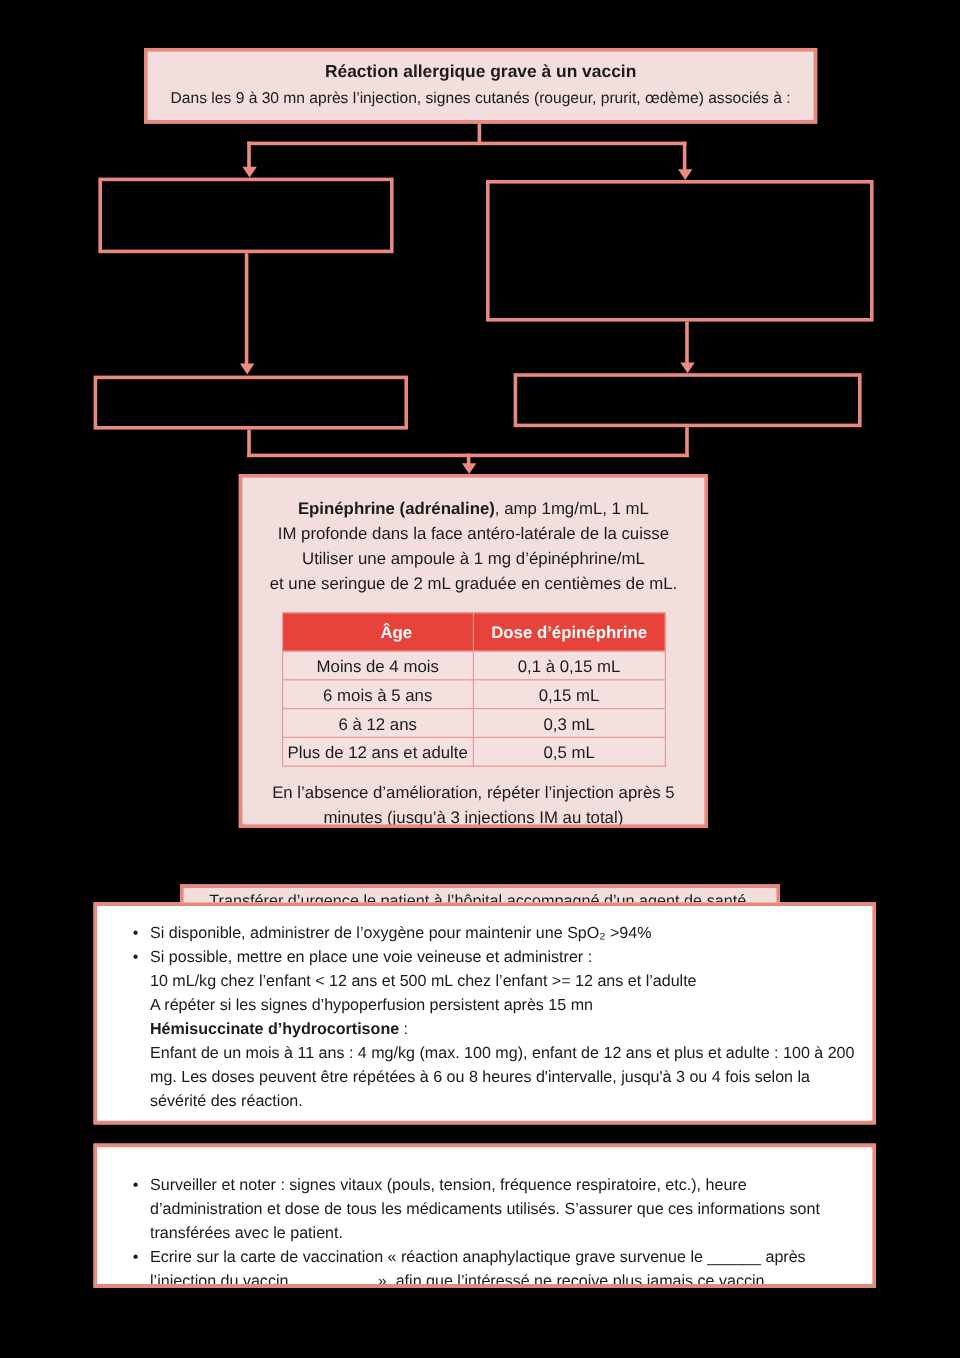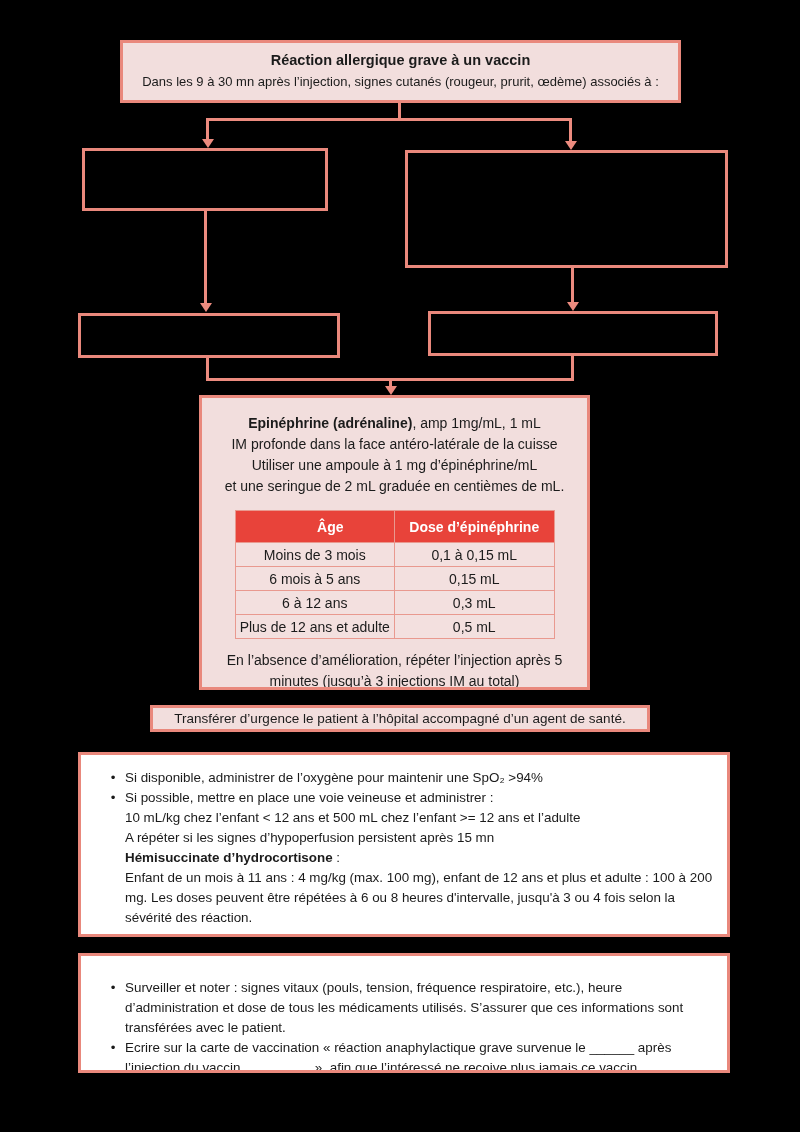--- a/index.html
+++ b/index.html
@@ -92,21 +92,21 @@
     <div class="epi-line">Utiliser une ampoule à 1 mg d’épinéphrine/mL</div>
     <div class="epi-line">et une seringue de 2 mL graduée en centièmes de mL.</div>
 
     <table id="dose-table">
       <tbody>
           <tr>
         <th style="width:50%;padding-left:32px;">Âge</th>
         <th>Dose d’épinéphrine</th>
       </tr>
       <tr>
-        <td>Moins de 3 mois</td>
+        <td>Moins de 4 mois</td>
         <td>0,1 à 0,15 mL</td>
       </tr>
       <tr>
         <td>6 mois à 5 ans</td>
         <td>0,15 mL</td>
       </tr>
       <tr>
         <td>6 à 12 ans</td>
         <td>0,3 mL</td>
       </tr>
@@ -116,21 +116,21 @@
       </tr>
     </tbody>
       </table>
 
     <div class="epi-footer">
       <div>En l’absence d’amélioration, répéter l’injection après 5</div>
       <div>minutes (jusqu’à 3 injections IM au total)</div>
     </div>
   </div>
 
-  <div id="transfer-box" class="box pink" style="left:150px; top:705px; width:500px; height:27px;">
+  <div id="transfer-box" class="box pink" style="left:150px; top:737px; width:500px; height:27px;">
     <span>Transférer d’urgence le patient à l’hôpital accompagné d’un agent de santé.</span>
   </div>
 
   <div class="box whitebg bullet-box" style="left:78px; top:752px; width:652px; height:185px; padding:13px 0 0 20px;">
     <div class="bb-row">
       <span class="bb-bullet">•</span>
       <span class="bb-text">Si disponible, administrer de l’oxygène pour maintenir une SpO₂ &gt;94%</span>
     </div>
     <div class="bb-row">
       <span class="bb-bullet">•</span>

